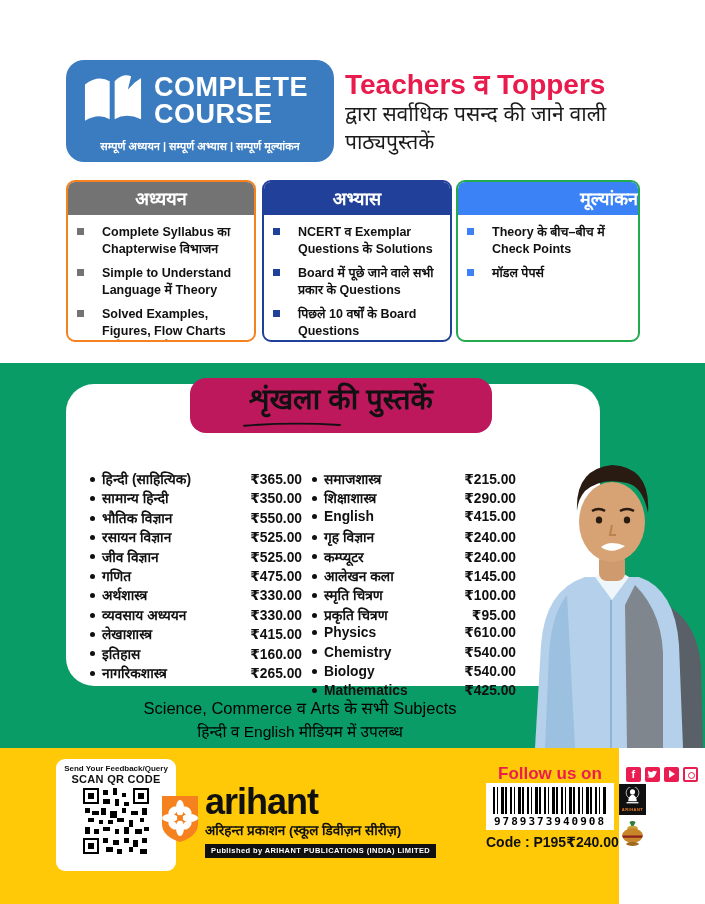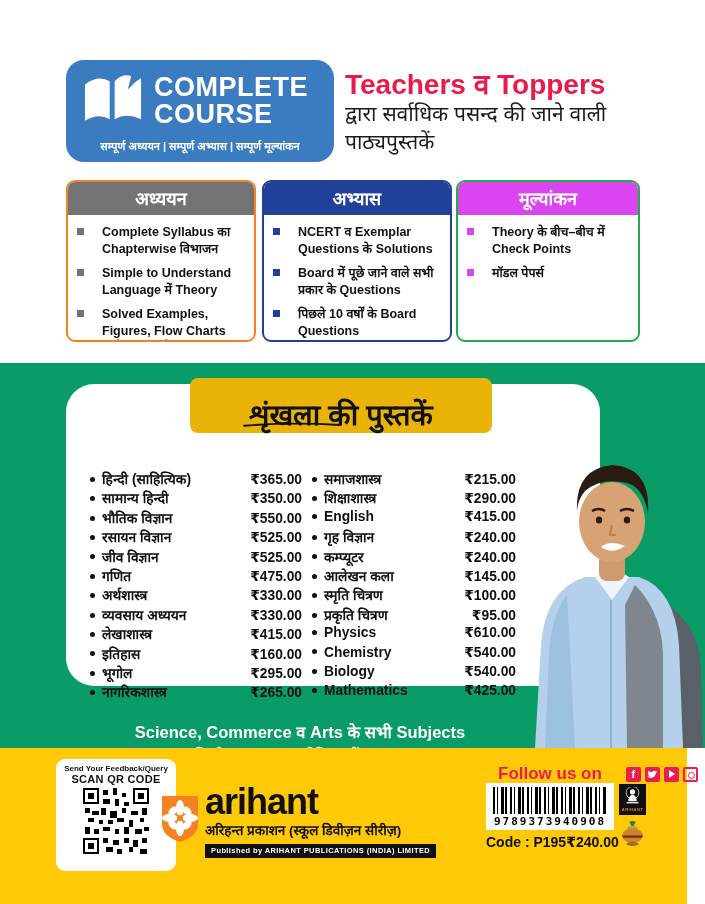--- a/index.html
+++ b/index.html
@@ -25,41 +25,41 @@
   .fbox .fhead { color:#fff; font-weight:700; font-size:18px; text-align:center; padding:4px 0 5px; }
   .fbox .fbody { padding:9px 8px 0 9px; }
   .fitem { display:flex; margin-bottom:8px;gap:12px; }
   .fitem .sq { flex:0 0 auto; width:7px; height:7px; margin:4px 6px 0 0; }
   .fitem .ftext { font-size:12.5px; line-height:1.32; font-weight:600; color:#111; }
   .fbox--o { left:66px;  width:190px; border:2px solid #f5821f; }
   .fbox--b { left:262px; width:190px; border:2px solid #21409a; }
   .fbox--g { left:456px; width:184px; border:2px solid #23aa4f; }
   .fbox--o .fhead, .fbox--o .sq { background:#737373; }
   .fbox--b .fhead, .fbox--b .sq { background:#21409a; }
-  .fbox--g .fhead, .fbox--g .sq { background:#d946ef; }
+  .fbox--g .fhead, .fbox--g .sq { background:#3b82f6;text-align:right; }
   
   .green { position:absolute; left:0; top:363px; width:705px; height:385px; background:#0a9c66; }
   .panel { position:absolute; left:66px; top:21px; width:534px; height:302px; background:#fff; border-radius:28px; }
-  .pill { position:absolute; left:190px; top:15px; width:302px; height:55px; background:#eab308; border-radius:8px;
-          display:flex; align-items:flex-end; justify-content:center; }
+  .pill { position:absolute; left:190px; top:15px; width:302px; height:55px; background:#be185d; border-radius:16px;
+          display:flex; align-items:flex-start; justify-content:center; }
   .pill-text { font-size:29px; font-weight:800; color:#111; white-space:nowrap; }
   .pill-underline { position:absolute; left:36px; bottom:5px; width:132px; height:6px; }
   .books { position:absolute; top:85px; }
   .books--l { left:24px;  width:212px; }
   .books--r { left:246px; width:204px; }
   .brow { display:flex; justify-content:space-between; align-items:baseline; height:19.4px; }
   .brow .bname { font-size:13.8px; font-weight:700; color:#101010; white-space:nowrap;text-align:right; }
   .brow .bname .dot { display:inline-block; width:5px; height:5px; border-radius:50%; background:#101010; margin:0 7px 2px 0; vertical-align:middle; }
   .brow .bprice { font-size:13.8px; font-weight:700; color:#101010; white-space:nowrap; }
-  .gnote { position:absolute; left:0; width:600px; text-align:center; color:#ffffff; font-weight:700;margin-top:24px; }
+  .gnote { position:absolute; left:0; width:600px; text-align:center; color:#000000; font-weight:400; }
   .gnote--1 { top:333px; font-size:16.5px; }
   .gnote--2 { top:357px; font-size:15.5px; }
   .student { position:absolute; right:-4px; top:62px; width:194px; height:323px; }
   
-  .strip { position:absolute; left:0; top:748px; width:687px; height:156px; background:#ffc907; }
+  .strip { position:absolute; left:0; top:748px; width:619px; height:156px; background:#ffc907; }
   .qr-box { position:absolute; left:56px; top:11px; width:120px; height:112px; background:#fff; border-radius:9px; text-align:center; padding-top:5px; }
   .qr-l1 { font-size:8px;  font-weight:700; color:#111; }
   .qr-l2 { font-size:11px; font-weight:800; color:#111; letter-spacing:.3px; }
   .qr-svg { width:66px; height:66px; margin-top:3px; }
   .shield { position:absolute; left:160px; top:46px; width:40px; height:50px; }
   .brand { position:absolute; left:205px; top:36px; }
   .brand-name { font-size:36px; font-weight:800; color:#101010; letter-spacing:-1px; line-height:36px; }
   .brand-sub { font-size:13.5px; font-weight:700; color:#101010; margin-top:1px; white-space:nowrap; }
   .brand-bar { display:inline-block; background:#101010; color:#fff; font-size:7.5px; font-weight:700; letter-spacing:.4px; padding:2.5px 6px; margin-top:3px; white-space:nowrap; }
   .follow { position:absolute; left:498px; top:16px; display:flex; align-items:center; gap:4px; }
@@ -188,24 +188,20 @@
             <span class="bname"><span class="dot"></span><span>व्यवसाय अध्ययन</span></span>
             <span class="bprice">₹330.00</span>
           </div>
         <div class="brow">
             <span class="bname"><span class="dot"></span><span>लेखाशास्त्र</span></span>
             <span class="bprice">₹415.00</span>
           </div>
         <div class="brow">
             <span class="bname"><span class="dot"></span><span>इतिहास</span></span>
             <span class="bprice">₹160.00</span>
-          </div>
-        <div class="brow">
-            <span class="bname"><span class="dot"></span><span>भूगोल</span></span>
-            <span class="bprice">₹295.00</span>
           </div>
         <div class="brow">
             <span class="bname"><span class="dot"></span><span>नागरिकशास्त्र</span></span>
             <span class="bprice">₹265.00</span>
           </div>
       </div>
       <div class="books books--r">
         <div class="brow">
             <span class="bname"><span class="dot"></span><span>समाजशास्त्र</span></span>
             <span class="bprice">₹215.00</span>

